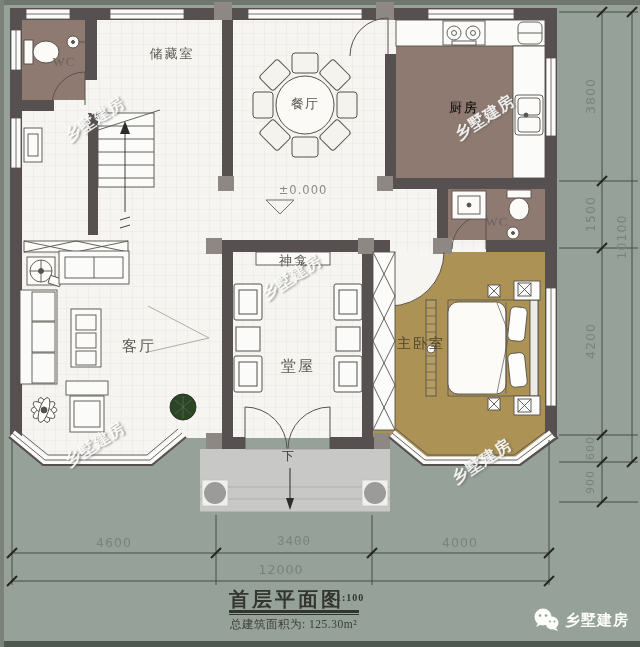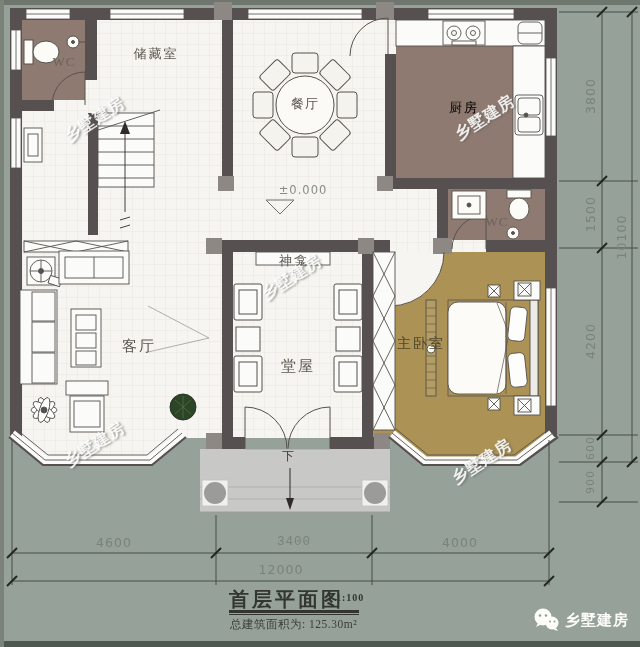--- a/index.html
+++ b/index.html
@@ -448,21 +448,21 @@
           <line x1="597" y1="440" x2="607" y2="430"></line>
         <line x1="597" y1="467" x2="607" y2="457"></line>
           <line x1="597" y1="507" x2="607" y2="497"></line>
         <line x1="627" y1="17" x2="637" y2="7"></line>
           <line x1="627" y1="467" x2="637" y2="457"></line>
       </g>
     </g>
   </svg>
 
   <span class="lbl" style="left:64px;top:62px;color:#6B625C;letter-spacing:1px;">WC</span>
-  <span class="lbl" style="left:156px;top:54px;font-family:Liberation Mono, monospace;">储藏室</span>
+  <span class="lbl" style="left:172px;top:54px;font-family:Liberation Mono, monospace;">储藏室</span>
   <span class="lbl" style="left:305px;top:104px;letter-spacing:1px;">餐厅</span>
   <span class="lbl" style="left:464px;top:108px;color:#000000;">厨房</span>
   <span class="lbl" style="left:497px;top:222px;color:#6B625C;letter-spacing:1px;">WC</span>
   <span class="lbl" style="left:294px;top:261px;">神龛</span>
   <span class="lbl room-big" style="left:298px;top:366px;">堂屋</span>
   <span class="lbl room-big" style="left:139px;top:346px;">客厅</span>
   <span class="lbl" style="left:421px;top:344px;color:#50452C;font-size:14px;">主卧室</span>
 
   <span class="lbl cad" style="left:303px;top:190px;">±0.000</span>
   <span class="lbl" style="left:288px;top:456px;font-size:12px;letter-spacing:0;color:#3C3935;">下</span>

